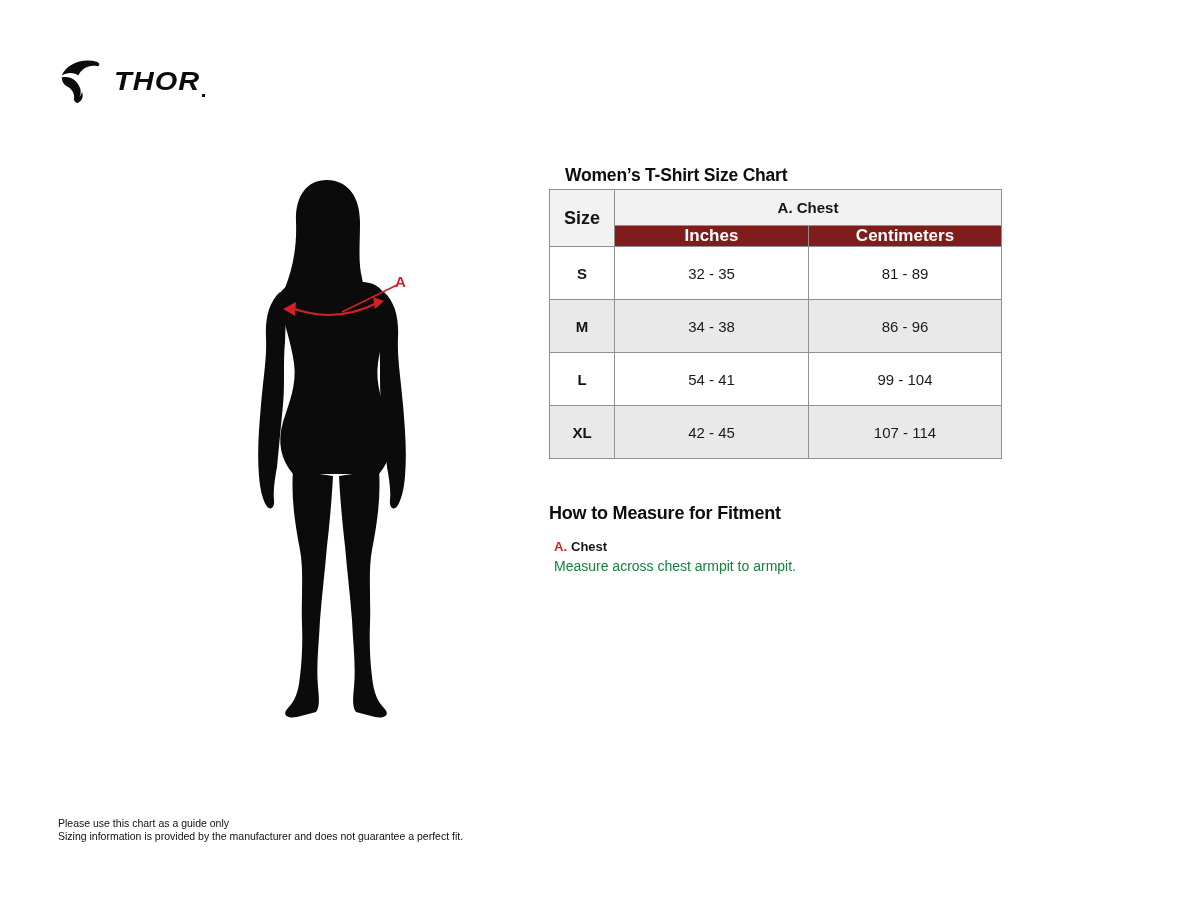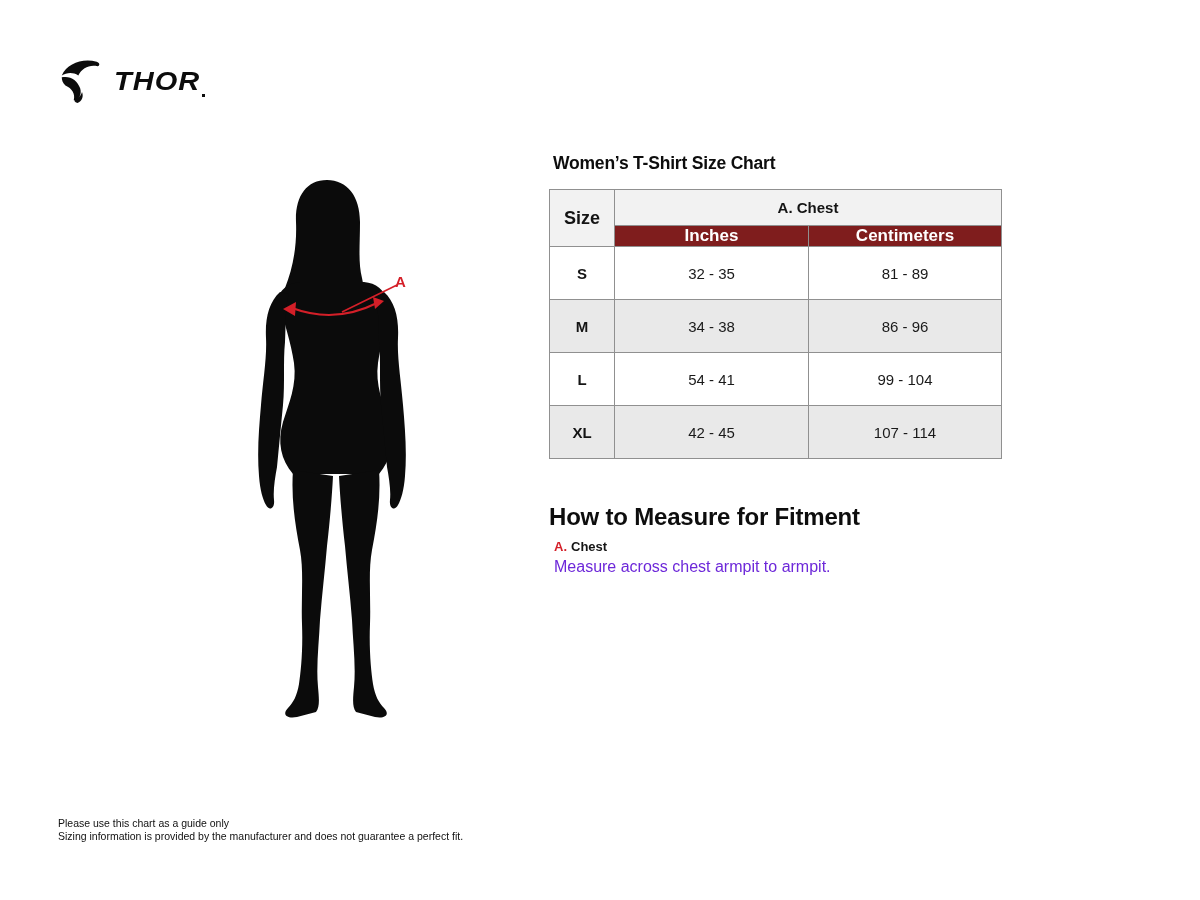--- a/index.html
+++ b/index.html
@@ -17,45 +17,45 @@
     font-size:29px; font-weight:bold; font-style:italic;
     letter-spacing:1px; color:#0c0c0c; transform:scaleY(0.92);
   }
   .logo-dot { width:3px; height:3px; background:#0c0c0c; align-self:flex-end; margin:0 0 7px 2px; }
 
   
   .figure-svg { position:absolute; left:240px; top:170px; }
 
   
   .chart-title {
-    position:absolute; left:549px; top:149px; margin:4px;
+    position:absolute; left:549px; top:149px; margin:16px;
     font-size:17.5px; font-weight:bold; color:#0d0d0d; letter-spacing:-0.2px;
   }
   .size-table {
     position:absolute; left:549px; top:189px;
     border-collapse:collapse; table-layout:fixed; width:452px;
   }
   .size-table th, .size-table td {
     border:1px solid #909090; text-align:center; vertical-align:middle; padding:0;
   }
   .th-size  { background:#f2f2f2; font-size:18px; font-weight:bold; color:#141414; }
   .th-group { background:#f2f2f2; font-size:15px; font-weight:bold; height:35px; color:#141414; }
   .unit-row th { background:#7f1d1d; color:#fff; font-size:17px; font-weight:bold; height:18px; }
   .data-row { height:53px; font-size:15px; color:#1a1a1a; }
   .data-row td:first-child { font-weight:bold; font-size:15px; color:#141414; }
   .alt td { background:#e9e9e9; }
 
   .measure-heading {
     position:absolute; left:549px; top:503px; margin:0;
-    font-size:24px; font-weight:bold; color:#0d0d0d; letter-spacing:-0.2px;
+    font-size:18px; font-weight:bold; color:#0d0d0d; letter-spacing:-0.2px;
   }
   .measure-item { position:absolute; left:554px; top:539px; }
   .measure-label { font-size:13px; font-weight:bold; color:#141414; }
   .measure-key { color:#d41f28; margin-right:4px; }
-  .measure-desc { font-size:16px; margin-top:4px; color:#6d28d9; font-weight:normal; }
+  .measure-desc { font-size:14px; margin-top:4px; color:#15803d; font-weight:normal; }
 
   .footer {
     position:absolute; left:58px; top:817px;
     font-size:10.5px; line-height:12.5px; color:#101010;
   }
 </style>
 </head>
 <body>
 
 <div class="page">

